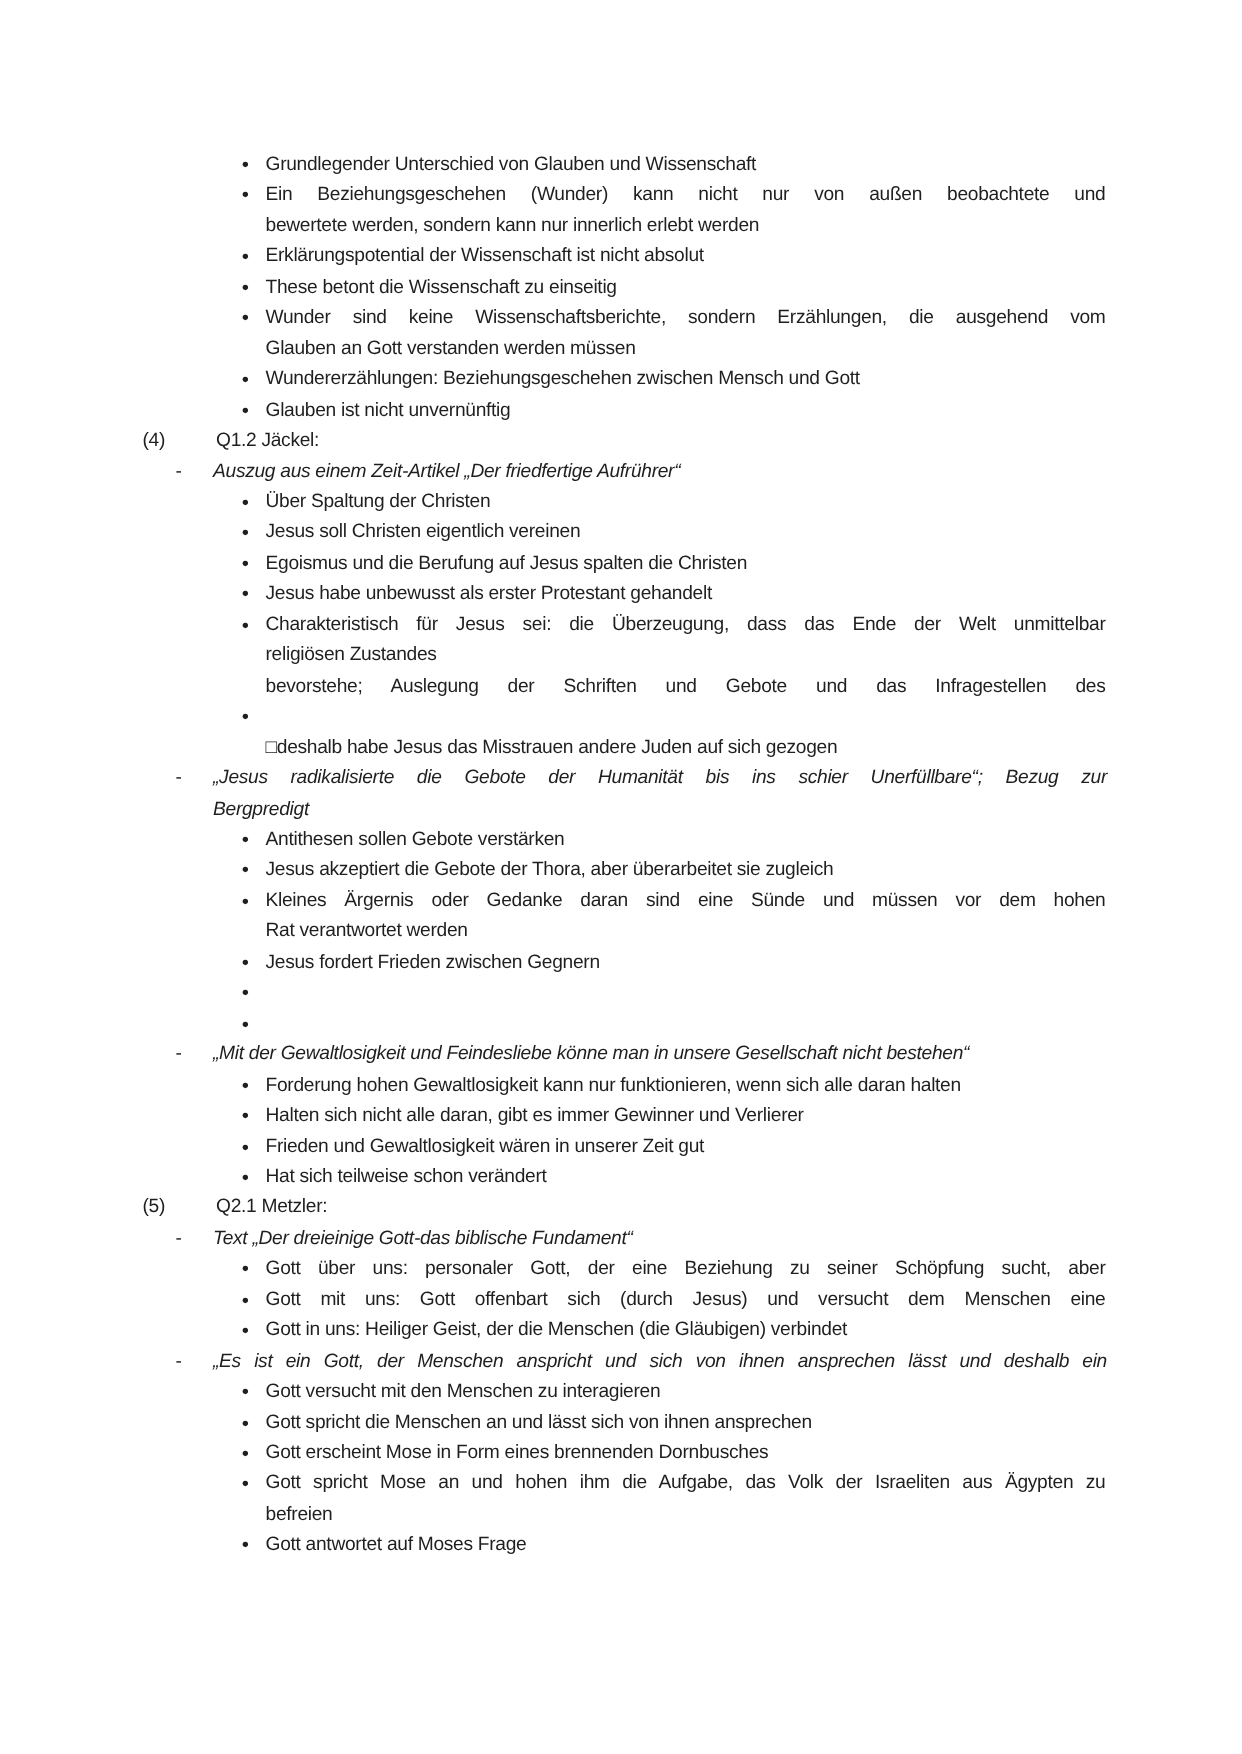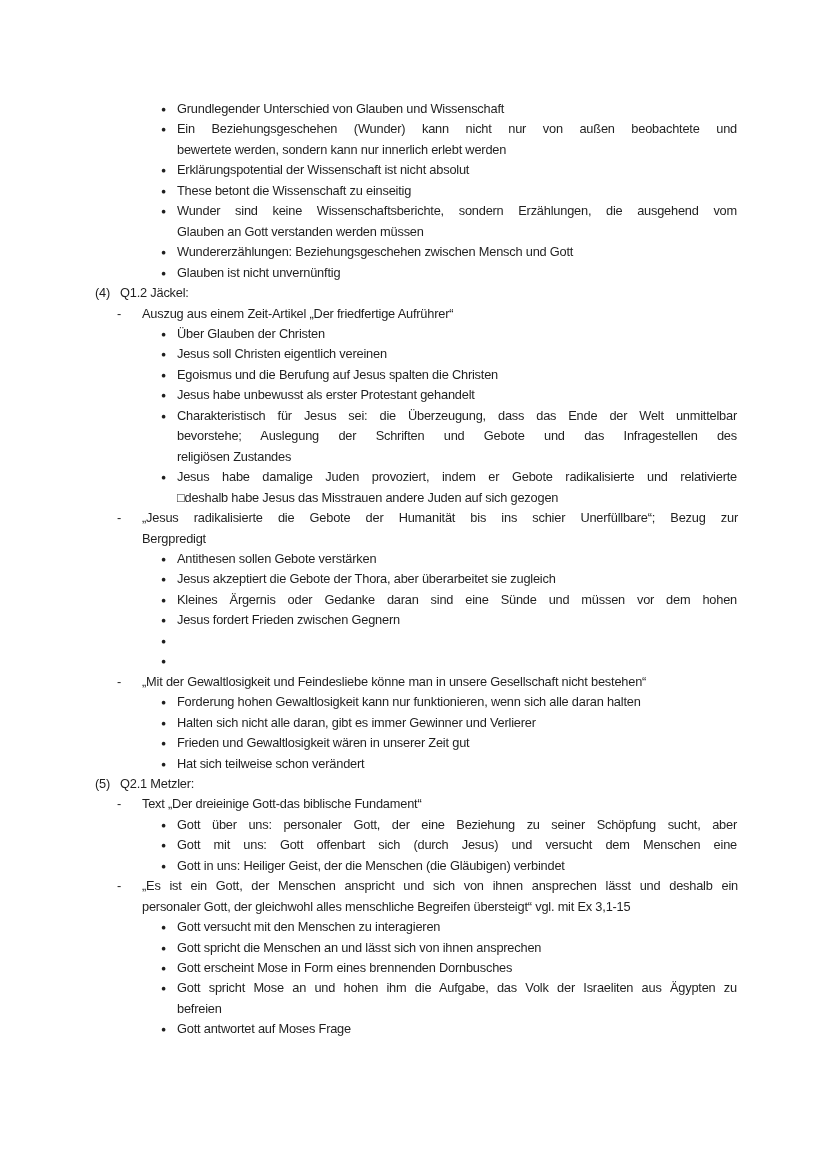--- a/index.html
+++ b/index.html
@@ -40,22 +40,22 @@
   .row.dash .marker   { width: 25px; }
   .row.bullet .marker { width: 16px; }
   .marker.bullet-glyph {
     font-size: 8.5px;
     letter-spacing: 0;
   }
   .text {
     flex: 0 0 auto;
     display: inline-block;
   }
-  .row.num .text    { width: auto;  }
-  .row.dash .text   { width: 596px; }
+  .row.num .text    { width: auto; margin-left: 24px;  }
+  .row.dash .text   { width: 596px; font-style: italic; }
   .row.bullet .text { width: 560px; }
   .text.stretch {
     text-align: justify;
     text-align-last: justify;
   }
 </style>
 </head>
 <body>
 
 <div class="page">
@@ -99,49 +99,48 @@
       <div class="row num">
         <span class="marker">(4)</span>
         <span class="text">Q1.2 Jäckel:</span>
       </div>
       <div class="row dash">
         <span class="marker">-</span>
         <span class="text">Auszug aus einem Zeit-Artikel „Der friedfertige Aufrührer“</span>
       </div>
       <div class="row bullet">
         <span class="marker bullet-glyph">●</span>
-        <span class="text">Über Glauben der Christen</span>
+        <span class="text">Über Spaltung der Christen</span>
       </div>
       <div class="row bullet">
         <span class="marker bullet-glyph">●</span>
         <span class="text">Jesus soll Christen eigentlich vereinen</span>
       </div>
       <div class="row bullet">
         <span class="marker bullet-glyph">●</span>
         <span class="text">Egoismus und die Berufung auf Jesus spalten die Christen</span>
       </div>
       <div class="row bullet">
         <span class="marker bullet-glyph">●</span>
         <span class="text">Jesus habe unbewusst als erster Protestant gehandelt</span>
       </div>
       <div class="row bullet">
         <span class="marker bullet-glyph">●</span>
         <span class="text stretch">Charakteristisch für Jesus sei: die Überzeugung, dass das Ende der Welt unmittelbar</span>
       </div>
       <div class="row bullet">
         <span class="marker bullet-glyph"></span>
+        <span class="text">religiösen Zustandes</span>
+      </div>
+      <div class="row bullet">
+        <span class="marker bullet-glyph"></span>
         <span class="text stretch">bevorstehe; Auslegung der Schriften und Gebote und das Infragestellen des</span>
       </div>
       <div class="row bullet">
-        <span class="marker bullet-glyph"></span>
-        <span class="text">religiösen Zustandes</span>
-      </div>
-      <div class="row bullet">
-        <span class="marker bullet-glyph">●</span>
-        <span class="text stretch">Jesus habe damalige Juden provoziert, indem er Gebote radikalisierte und relativierte</span>
+        <span class="marker bullet-glyph">●</span>
       </div>
       <div class="row bullet">
         <span class="marker bullet-glyph"></span>
         <span class="text">□deshalb habe Jesus das Misstrauen andere Juden auf sich gezogen</span>
       </div>
       <div class="row dash">
         <span class="marker">-</span>
         <span class="text stretch">„Jesus radikalisierte die Gebote der Humanität bis ins schier Unerfüllbare“; Bezug zur</span>
       </div>
       <div class="row dash">
@@ -152,20 +151,24 @@
         <span class="marker bullet-glyph">●</span>
         <span class="text">Antithesen sollen Gebote verstärken</span>
       </div>
       <div class="row bullet">
         <span class="marker bullet-glyph">●</span>
         <span class="text">Jesus akzeptiert die Gebote der Thora, aber überarbeitet sie zugleich</span>
       </div>
       <div class="row bullet">
         <span class="marker bullet-glyph">●</span>
         <span class="text stretch">Kleines Ärgernis oder Gedanke daran sind eine Sünde und müssen vor dem hohen</span>
+      </div>
+      <div class="row bullet">
+        <span class="marker bullet-glyph"></span>
+        <span class="text">Rat verantwortet werden</span>
       </div>
       <div class="row bullet">
         <span class="marker bullet-glyph">●</span>
         <span class="text">Jesus fordert Frieden zwischen Gegnern</span>
       </div>
       <div class="row bullet">
         <span class="marker bullet-glyph">●</span>
       </div>
       <div class="row bullet">
         <span class="marker bullet-glyph">●</span>
@@ -215,21 +218,20 @@
       <div class="row bullet">
         <span class="marker bullet-glyph">●</span>
         <span class="text">Gott in uns: Heiliger Geist, der die Menschen (die Gläubigen) verbindet</span>
       </div>
       <div class="row dash">
         <span class="marker">-</span>
         <span class="text stretch">„Es ist ein Gott, der Menschen anspricht und sich von ihnen ansprechen lässt und deshalb ein</span>
       </div>
       <div class="row dash">
         <span class="marker"></span>
-        <span class="text">personaler Gott, der gleichwohl alles menschliche Begreifen übersteigt“ vgl. mit Ex 3,1-15</span>
       </div>
       <div class="row bullet">
         <span class="marker bullet-glyph">●</span>
         <span class="text">Gott versucht mit den Menschen zu interagieren</span>
       </div>
       <div class="row bullet">
         <span class="marker bullet-glyph">●</span>
         <span class="text">Gott spricht die Menschen an und lässt sich von ihnen ansprechen</span>
       </div>
       <div class="row bullet">

